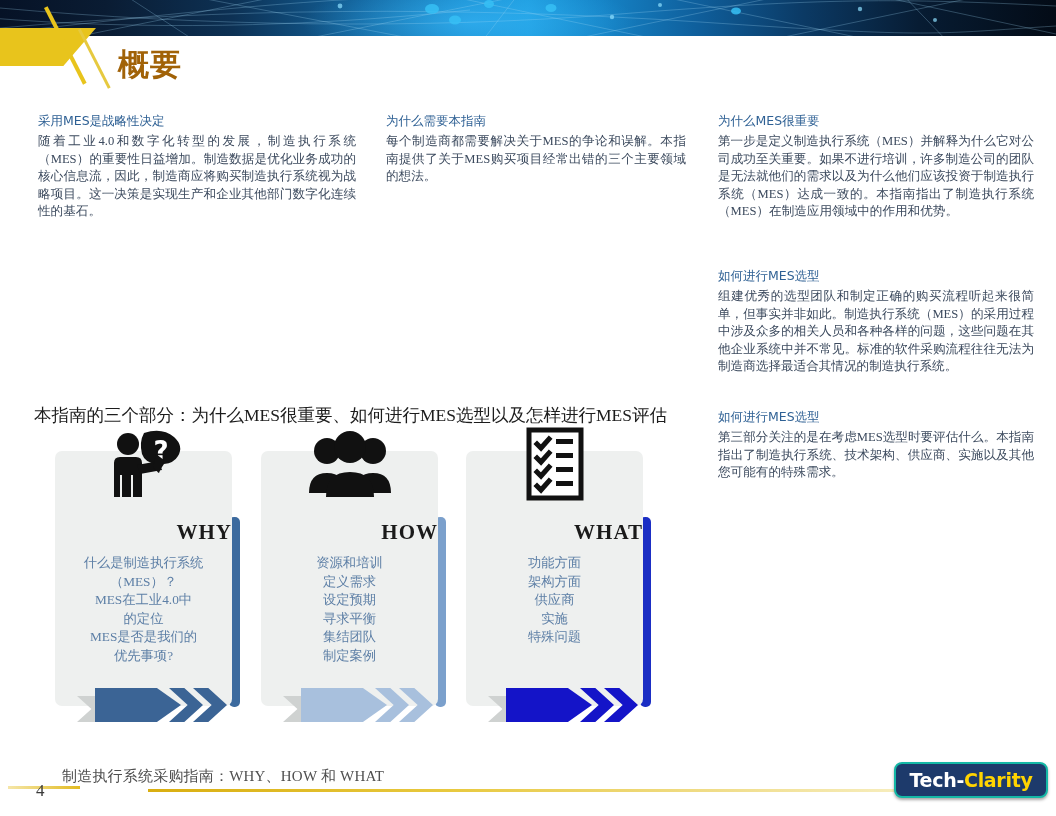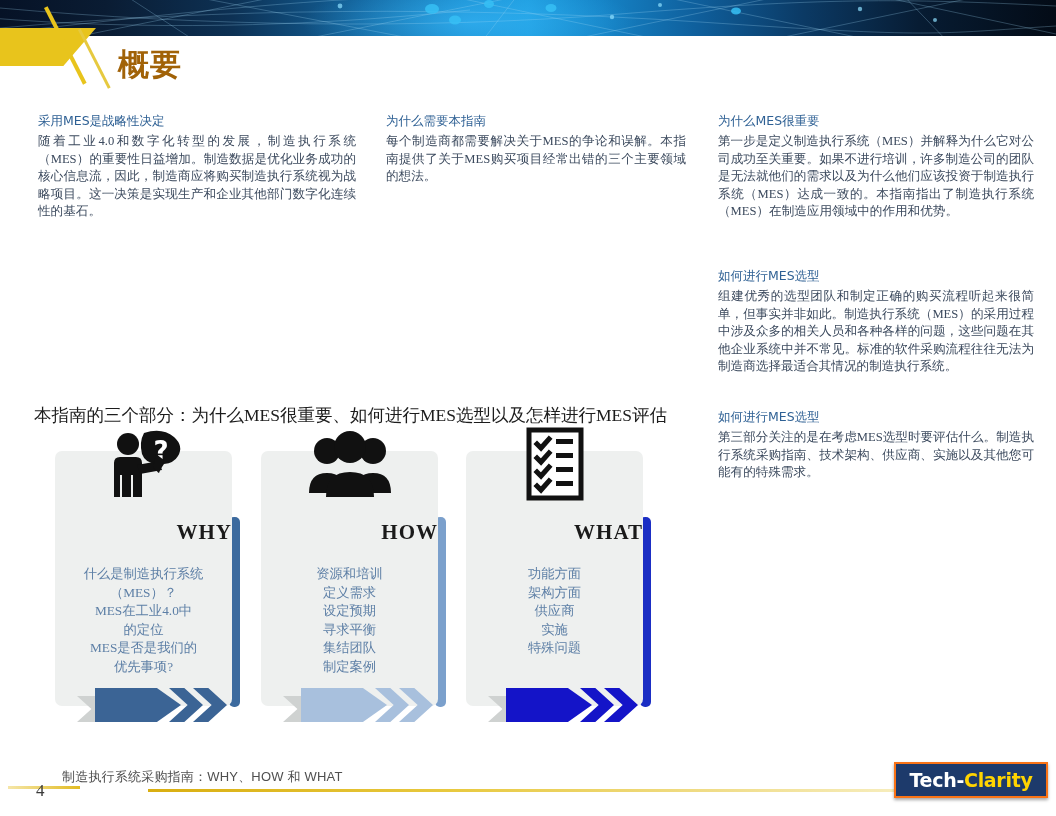--- a/index.html
+++ b/index.html
@@ -96,21 +96,21 @@
     display:flex;align-items:center;justify-content:center;
   }
   .card-title{
     position:absolute;left:0;top:88px;width:177px;text-align:right;
     font-family:"Liberation Serif","DejaVu Serif",serif;
     font-size:21px;font-weight:bold;color:#1a1a1a;letter-spacing:1px;
   }
   .card-lines{
     position:absolute;left:6px;top:122px;width:165px;text-align:center;
     font-family:"Liberation Serif","DejaVu Serif",serif;
-    font-size:13.3px;line-height:18.5px;color:#5d7fa6;margin-top:11px;
+    font-size:13.3px;line-height:18.5px;color:#5d7fa6;
   }
   .card-lines div{white-space:nowrap;}
 
   
   .arrows{position:absolute;left:22px;bottom:5px;width:160px;height:34px;}
   .arrow-grey{
     position:absolute;left:0;top:8px;width:38px;height:26px;
     background:#cfd2d1;
     clip-path:polygon(0 0,60% 0,100% 50%,60% 100%,0 100%,38% 50%);
   }
@@ -136,27 +136,27 @@
     position:absolute;left:8px;bottom:27px;width:72px;height:3px;
     background:linear-gradient(90deg,#f5e6a8 0%,#e2bb22 100%);
   }
   .page-num{
     position:absolute;left:36px;bottom:15px;
     font-family:"Liberation Serif","DejaVu Serif",serif;
     font-size:17px;color:#3a3a3a;
   }
   .footer-text{
     position:absolute;left:62px;bottom:30px;
-    font-family:Liberation Sans, sans-serif;
-    font-size:13px;color:#4f4f4f;letter-spacing:.2px;
+    font-family:Liberation Serif, serif;
+    font-size:15px;color:#4f4f4f;letter-spacing:.2px;
   }
   .logo{
     position:absolute;right:8px;bottom:18px;
-    width:150px;height:32px;border-radius:0;
-    background:#1d3a6b;border:2px solid #f97316;
+    width:150px;height:32px;border-radius:8px;
+    background:#1d3a6b;border:2px solid #14b8a6;
     display:flex;align-items:center;justify-content:center;
     box-shadow:0 2px 3px rgba(0,0,0,.35);
   }
   .logo span{
     font-family:"DejaVu Sans","Liberation Sans",sans-serif;
     font-size:19px;font-weight:bold;letter-spacing:-.3px;
   }
   .logo .lg-a{color:#ffffff;}
   .logo .lg-b{color:#ffd400;}
 </style>
@@ -220,21 +220,21 @@
   <p class="sec-body">第一步是定义制造执行系统（MES）并解释为什么它对公司成功至关重要。如果不进行培训，许多制造公司的团队是无法就他们的需求以及为什么他们应该投资于制造执行系统（MES）达成一致的。本指南指出了制造执行系统（MES）在制造应用领域中的作用和优势。</p>
 </div>
 
 <div class="col" id="col4">
   <p class="sec-head">如何进行MES选型</p>
   <p class="sec-body">组建优秀的选型团队和制定正确的购买流程听起来很简单，但事实并非如此。制造执行系统（MES）的采用过程中涉及众多的相关人员和各种各样的问题，这些问题在其他企业系统中并不常见。标准的软件采购流程往往无法为制造商选择最适合其情况的制造执行系统。</p>
 </div>
 
 <div class="col" id="col5">
   <p class="sec-head">如何进行MES选型</p>
-  <p class="sec-body">第三部分关注的是在考虑MES选型时要评估什么。制造执行系统采购指南、技术架构、供应商、实施以及其他您可能有的特殊需求。</p>
+  <p class="sec-body">第三部分关注的是在考虑MES选型时要评估什么。本指南指出了制造执行系统、技术架构、供应商、实施以及其他您可能有的特殊需求。</p>
 </div>
 
 <div class="headline">本指南的三个部分：为什么MES很重要、如何进行MES选型以及怎样进行MES评估</div>
 
 <div class="cards">
 
   <div class="card-wrap" id="cw1">
     <div class="card-shadowbar" style="background:#3c6a9e;"></div>
     <div class="card-box"></div>
     <div class="icon-slot">

